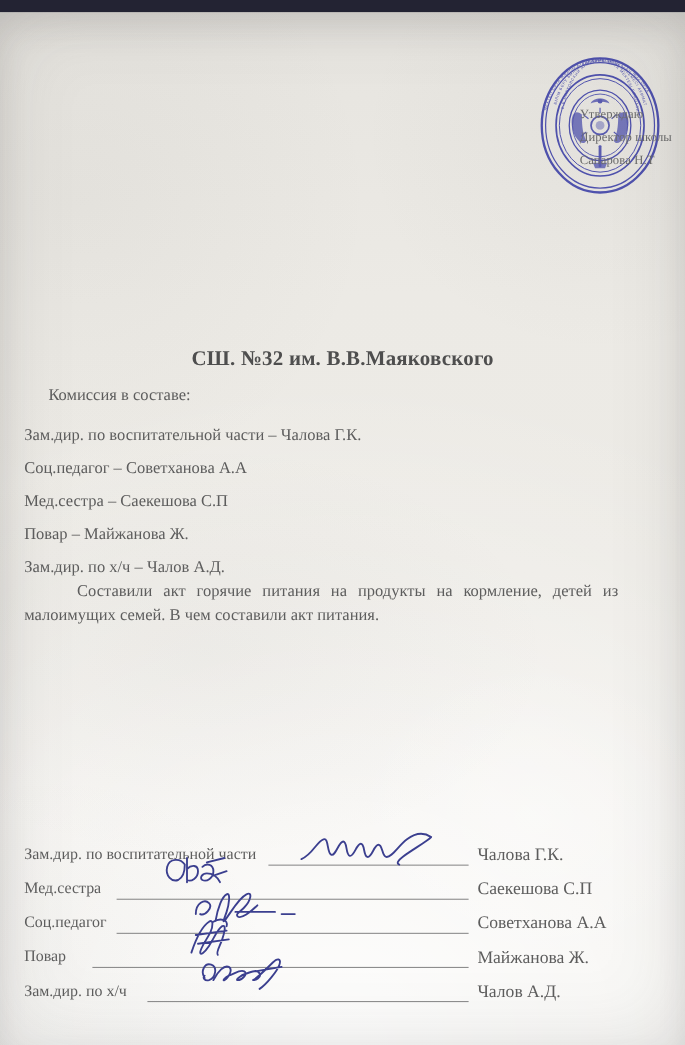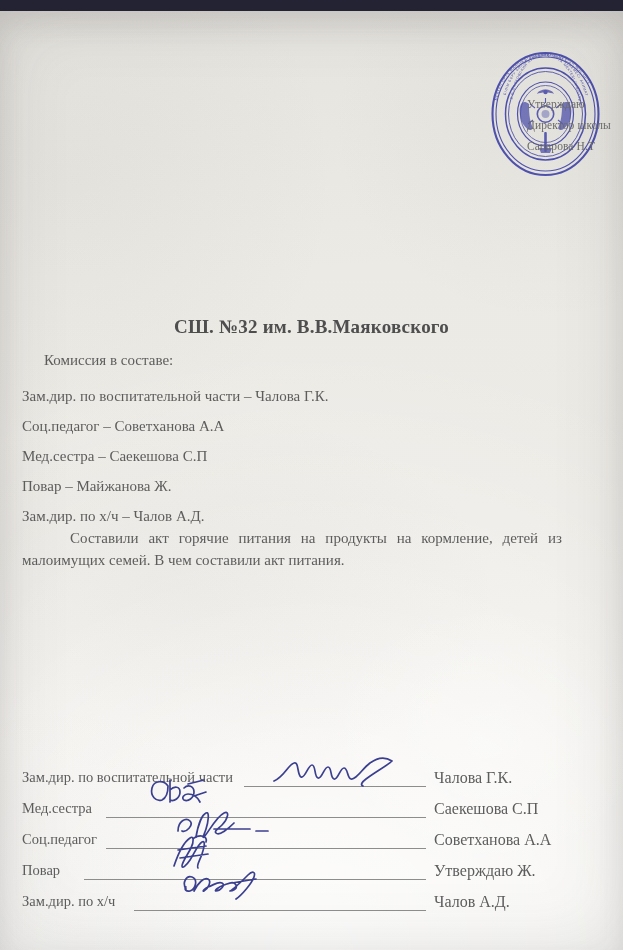--- a/index.html
+++ b/index.html
@@ -291,21 +291,21 @@
         </div>
 
         <div class="sig-row">
           <span class="sig-role">Повар</span>
           <span class="sig-rule" style="left:62px; right:176px;"></span>
           <span class="ink" style="left:138px; top:-22px;">
             <svg width="110" height="44" viewBox="0 0 110 44">
               <path d="M14,34 C18,22 24,10 30,6 C34,3 34,10 31,16 C28,22 22,30 22,34 C22,37 26,34 30,28 C34,22 38,12 42,10 C46,8 44,16 42,22 C40,28 36,34 38,36 M18,18 L46,14 M20,26 L48,22 M34,6 C40,2 48,4 46,10" fill="none" stroke="#3b3f8f" stroke-width="1.7" stroke-linecap="round" stroke-linejoin="round"></path>
             </svg>
           </span>
-          <span class="sig-name">Утверждаю Ж.</span>
+          <span class="sig-name">Майжанова Ж.</span>
         </div>
 
         <div class="sig-row">
           <span class="sig-role">Зам.дир. по х/ч</span>
           <span class="sig-rule" style="left:112px; right:176px;"></span>
           <span class="ink" style="left:156px; top:-16px;">
             <svg width="150" height="36" viewBox="0 0 150 36">
               <path d="M8,20 C4,14 8,6 14,8 C20,10 18,20 12,22 C8,23 6,20 8,18 M16,22 C20,14 26,8 30,10 C34,12 30,20 26,22 C24,23 26,20 30,18 C36,16 40,12 44,14 C48,16 42,22 38,22 C36,22 40,18 46,16 C52,14 56,12 58,16 C60,20 54,22 52,22 C56,20 64,12 70,6 C74,2 78,2 76,8 C74,14 64,26 58,30 M54,14 L78,10" fill="none" stroke="#3b3f8f" stroke-width="1.7" stroke-linecap="round" stroke-linejoin="round"></path>
             </svg>
           </span>

